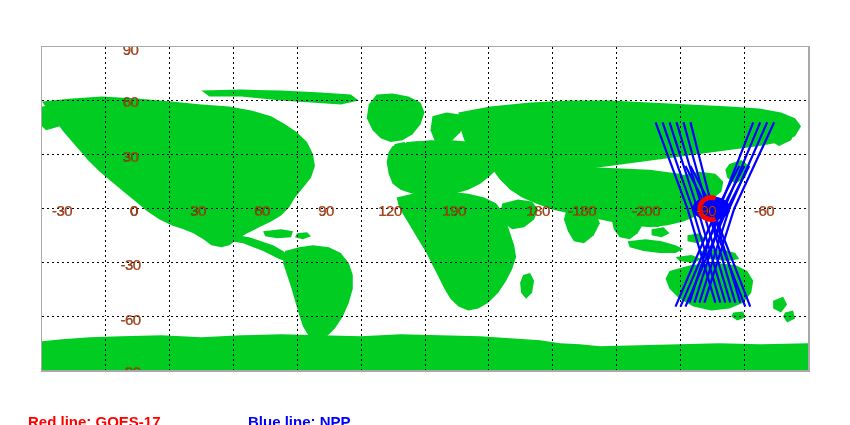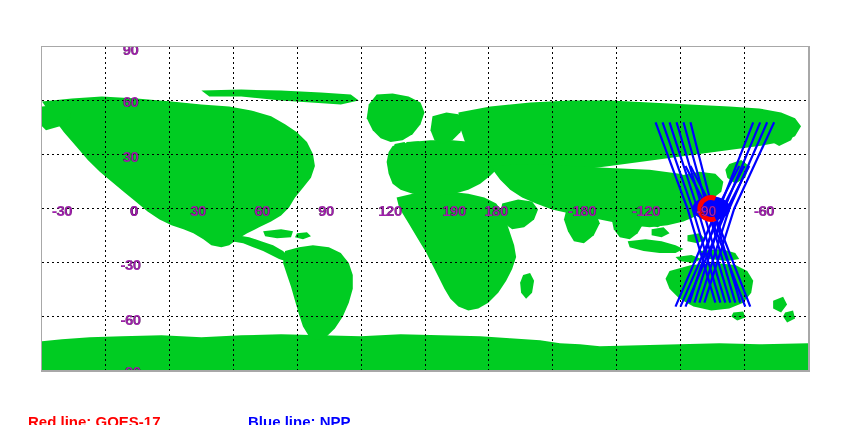--- a/index.html
+++ b/index.html
@@ -56,22 +56,22 @@
     stroke-width: 1;
     stroke-dasharray: 2 3;
     shape-rendering: crispEdges;
   }
 
   
   .tick-label {
     position: absolute;
     font-family: "Liberation Sans", sans-serif;
     font-size: 15px;
-    font-weight: bold;
-    color: #a21caf;
+    font-weight: normal;
+    color: #c2410c;
     white-space: nowrap;
     line-height: 1;
     letter-spacing: -0.5px;
     -webkit-text-stroke: 0.2px #000;
   }
   .lat-label { transform: translate(-50%, -50%); }
   .lon-label { transform: translate(-50%, -50%); }
 
   
   .track-blue {
@@ -236,23 +236,23 @@
     <div class="tick-label lat-label" style="left:88.5px;  top:271.7px;">-60</div>
     <div class="tick-label lat-label" style="left:88.5px;  top:324px;">-90</div>
 
     <div class="tick-label lon-label" style="left:20px;    top:163px;">-30</div>
     <div class="tick-label lon-label" style="left:92px;    top:163px;">0</div>
     <div class="tick-label lon-label" style="left:156px;   top:163px;">30</div>
     <div class="tick-label lon-label" style="left:220px;   top:163px;">60</div>
     <div class="tick-label lon-label" style="left:284px;   top:163px;">90</div>
     <div class="tick-label lon-label" style="left:348px;   top:163px;">120</div>
     <div class="tick-label lon-label" style="left:412px;   top:163px;">190</div>
-    <div class="tick-label lon-label" style="left:454px;   top:163px;">180</div>
+    <div class="tick-label lon-label" style="left:496px;   top:163px;">180</div>
     <div class="tick-label lon-label" style="left:540px;   top:163px;">-180</div>
-    <div class="tick-label lon-label" style="left:604px;   top:163px;">-120</div>
+    <div class="tick-label lon-label" style="left:604px;   top:163px;">-200</div>
     <div class="tick-label lon-label" style="left:664px;   top:163px;">-90</div>
     <div class="tick-label lon-label" style="left:722px;   top:163px;">-60</div>
 
   </div>
 
   <div id="legend">
     <div class="legend-item" id="legend-red">Red line: GOES-17</div>
     <div class="legend-item" id="legend-blue">Blue line: NPP</div>
   </div>
 

